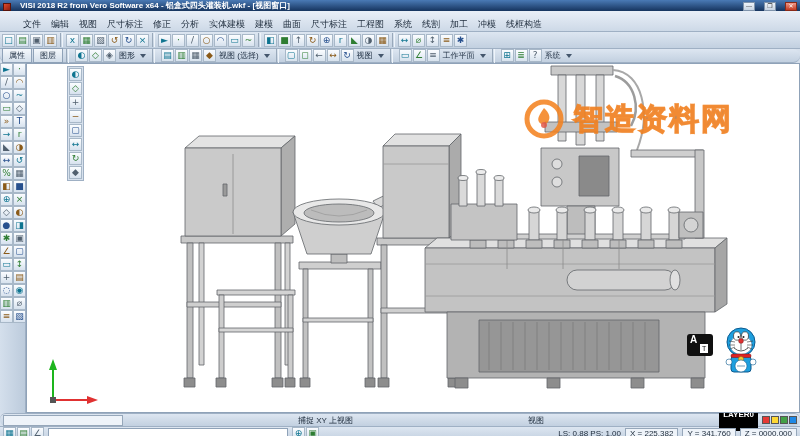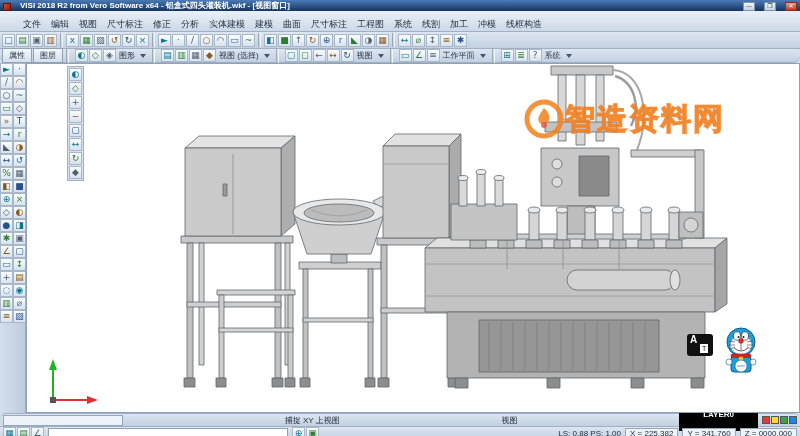--- a/index.html
+++ b/index.html
@@ -30,38 +30,38 @@
   .drop-arrow{width:0;height:0;border-left:3px solid transparent;border-right:3px solid transparent;border-top:4px solid #44566c;margin-left:2px;}
 
   
   .main{display:flex;height:350px;}
   .sidebar{width:26px;background:linear-gradient(90deg,#d4dfec,#bccbdc);border-right:1px solid #9fb0c4;display:grid;grid-template-columns:repeat(2,13px);align-content:start;overflow:hidden;}
   .viewport{position:relative;flex:1;background:#ffffff;border:1px solid #8fa2b8;overflow:hidden;}
   .machine-svg{position:absolute;left:0;top:0;}
 
   .float-toolbar{position:absolute;left:40px;top:2px;display:flex;flex-direction:column;gap:1px;background:#d7e1ed;border:1px solid #9fb0c4;padding:1px;}
 
-  .watermark{position:absolute;left:496px;top:34px;display:flex;align-items:center;opacity:.92;pointer-events:none;}
+  .watermark{position:absolute;left:496px;top:34px;display:flex;align-items:center;gap:8px;opacity:.92;pointer-events:none;}
   .wm-text{font-size:30px;font-weight:bold;letter-spacing:2px;color:rgba(125,125,125,.55);-webkit-text-stroke:1.2px rgba(243,130,32,.95);text-shadow:0 0 1px #f38220;white-space:nowrap;}
 
   .axis-triad{position:absolute;left:14px;top:292px;}
 
   .sticker-at{position:absolute;left:660px;top:270px;width:26px;height:22px;background:#101010;border-radius:3px;color:#fff;display:flex;flex-direction:column;align-items:flex-start;padding:1px 3px;line-height:9px;}
   .sticker-at .a{font-size:10px;font-weight:bold;}
   .sticker-at .t{font-size:7px;background:#fff;color:#101010;padding:0 2px;margin-left:10px;}
   .doraemon{position:absolute;left:690px;top:262px;}
 
   
   .statusbar{display:flex;align-items:center;font-size:8px;background:linear-gradient(#dde6f1,#c2d0e0);border-top:1px solid #9fb0c4;padding:0 3px;gap:4px;color:#1c2a3a;}
   .statusbar.top{height:13px;border-radius:6px;}
   .statusbar.bottom{height:14px;}
   .sp{flex:1;}
   .cell{border:1px solid #96a7ba;background:#eef3f9;padding:0 4px;height:11px;line-height:10px;white-space:nowrap;}
   .cell.msg{width:120px;}
-  .layer-box{background:#000;color:#fff;padding:0 24px;height:22px;line-height:11px;font-weight:bold;}
+  .layer-box{background:#000;color:#fff;padding:0 4px;height:22px;line-height:11px;font-weight:bold;}
   .chips{display:flex;gap:1px;}
   .chip{width:8px;height:8px;border:1px solid #555;}
   input.cmd{height:11px;width:240px;border:1px solid #8fa2b8;font-size:8px;padding:0 2px;background:#fff;}
 </style>
 </head>
 <body>
 
 <div class="titlebar">
   <div class="app-icon"></div>
   <div class="title-text">VISI 2018 R2 from Vero Software x64 - 铝盒式四头灌装机.wkf - [视图窗口]</div>

